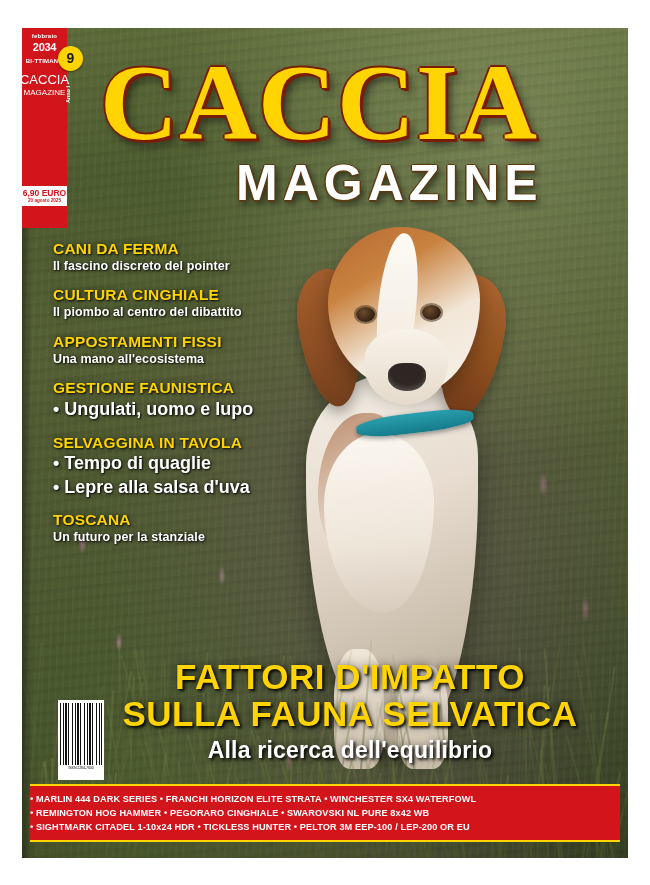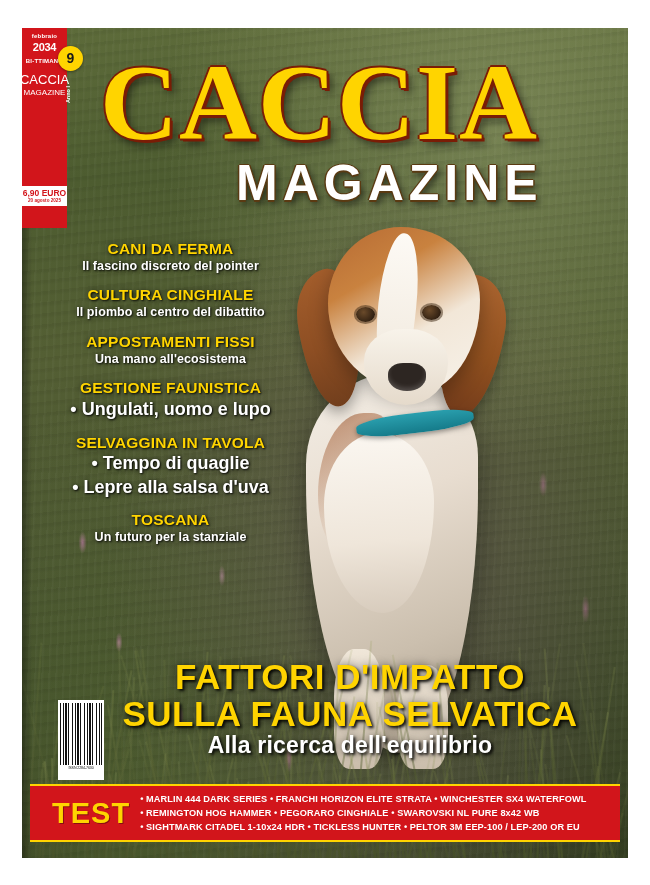--- a/index.html
+++ b/index.html
@@ -306,21 +306,21 @@
       3px 4px 7px rgba(0,0,0,0.6);
   }
 
   
   .lines {
     position: absolute;
     left: 53px;
     top: 240px;
     width: 235px;
   }
-  .line-block { margin-bottom: 12px; text-align: center; }
+  .line-block { margin-bottom: 12px; }
   .line-head {
     font-size: 15.5px;
     font-weight: bold;
     color: #ffd400;
     letter-spacing: 0.2px;
     text-shadow: 1px 1px 2px rgba(0,0,0,0.85), 0 0 6px rgba(0,0,0,0.6);
     line-height: 1.15;
   }
   .line-sub {
     font-size: 12.5px;
@@ -354,20 +354,21 @@
   }
   .headline .h1 {
     font-size: 35px;
     font-weight: bold;
     color: #ffd400;
     letter-spacing: 0.5px;
     line-height: 1.06;
     text-shadow: 2px 2px 3px rgba(0,0,0,0.9), 0 0 10px rgba(0,0,0,0.55);
   }
   .headline .h2 {
+    margin-top: 5px;
     font-size: 23px;
     font-weight: bold;
     color: #ffffff;
     letter-spacing: 0.2px;
     text-shadow: 2px 2px 3px rgba(0,0,0,0.9), 0 0 8px rgba(0,0,0,0.55);
   }
 
   
   .barcode {
     position: absolute;
@@ -700,21 +701,20 @@
     <div class="h1">SULLA FAUNA SELVATICA</div>
     <div class="h2">Alla ricerca dell'equilibrio</div>
   </div>
 
   <div class="barcode">
     <div class="bars"></div>
     <div class="isbn">ISSN 2284-7630</div>
   </div>
 
   <div class="test-banner">
-    <div class="test-word">TEST</div>
     <div class="test-list" id="test-rows">
         <div>• MARLIN 444 DARK SERIES • FRANCHI HORIZON ELITE STRATA • WINCHESTER SX4 WATERFOWL</div>
         <div>• REMINGTON HOG HAMMER • PEGORARO CINGHIALE • SWAROVSKI NL PURE 8x42 WB</div>
         <div>• SIGHTMARK CITADEL 1-10x24 HDR • TICKLESS HUNTER • PELTOR 3M EEP-100 / LEP-200 OR EU</div>
       </div>
   </div>
 
 </div>
 
 </body></html>

